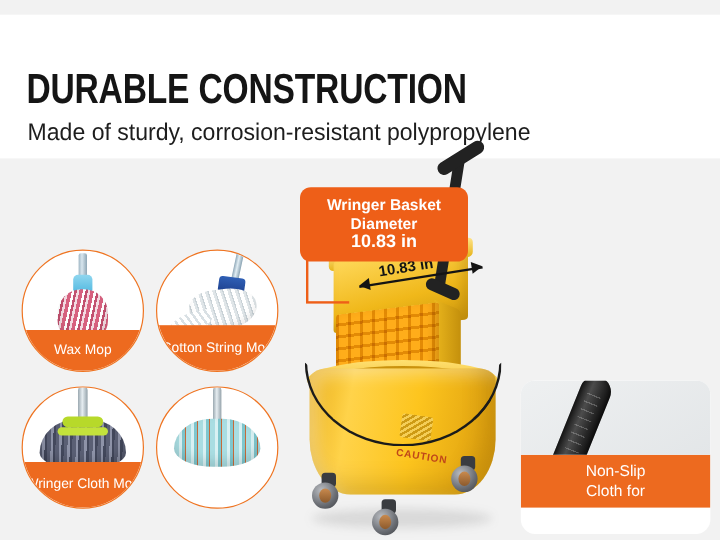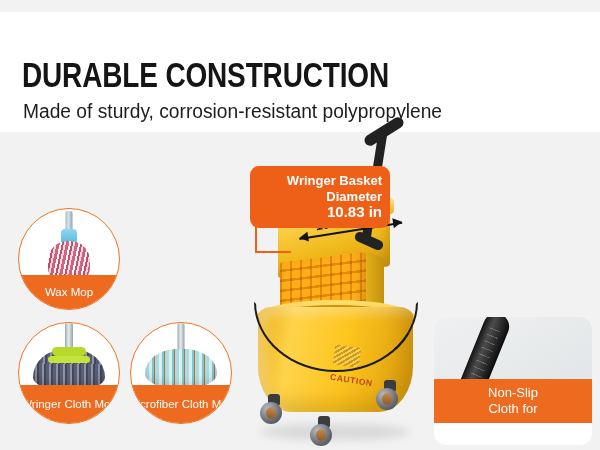--- a/index.html
+++ b/index.html
@@ -166,23 +166,23 @@
     transform:rotate(-9deg);
   }
   .dim .line{position:absolute;left:0;top:12px;width:100%;height:2px;background:#141414;}
   .dim .ah{position:absolute;top:7px;width:0;height:0;border-top:5px solid transparent;border-bottom:5px solid transparent;}
   .dim .ah.l{left:0;border-right:9px solid #141414;}
   .dim .ah.r{right:0;border-left:9px solid #141414;}
   .dim .txt{position:absolute;left:18px;top:-4px;font-size:12.5px;font-weight:bold;color:#141414;}
 
   
   .callout{
-    position:absolute;left:250px;top:154px;width:124px;
+    position:absolute;left:250px;top:144px;width:124px;
     background:#ee5f18;color:#fff;border-radius:9px;
-    padding:7px 8px 8px;text-align:right;
+    padding:7px 8px 8px;text-align:center;
     font-size:13px;line-height:15.5px;font-weight:bold;z-index:20;
   }
   .callout .v{font-size:15px;}
   .leader-v{position:absolute;left:255px;top:200px;width:1.6px;height:40px;background:#ee5f18;z-index:19;}
   .leader-h{position:absolute;left:255px;top:239px;width:36px;height:1.6px;background:#ee5f18;z-index:19;}
 
   
   .card{position:absolute;width:158px;border-radius:12px;overflow:hidden;background:#fff;}
   .card .pic{position:relative;width:100%;overflow:hidden;}
   .card .cap{
@@ -229,37 +229,45 @@
 
   <div class="circle" style="left:18px;top:196px;">
     <div class="photo">
       <div class="handle wax-stick"></div>
       <div class="handle wax-collar"></div>
       <div class="mop-head wax-body"></div>
     </div>
     <div class="band">Wax Mop</div>
   </div>
 
+  <div class="circle two-line" style="left:130px;top:196px;">
+    <div class="photo">
+      <div class="handle cs-stick"></div>
+      <div class="handle cs-clamp"></div>
+      <div class="mop-head cs-fan"></div>
+      <div class="cs-tail"></div>
+    </div>
+    <div class="band">Cotton String Mop</div>
+  </div>
 
   <div class="circle two-line" style="left:18px;top:310px;">
     <div class="photo">
       <div class="handle cc-stick"></div>
       <div class="mop-head cc-body"></div>
       <div class="handle cc-ring"></div>
       <div class="handle cc-ring2"></div>
     </div>
     <div class="band">Wringer Cloth Mop</div>
   </div>
 
   <div class="circle two-line" style="left:130px;top:310px;">
     <div class="photo">
       <div class="handle mf-stick"></div>
       <div class="mop-head mf-body"></div>
     </div>
-    <div class="band">Microfiber Cloth Mop</div>
   </div>
 
   <div class="product">
     <div class="shadow-soft" style="left:10px;top:292px;width:150px;height:16px;"></div>
 
     <div class="wringer-lip"></div>
     <div class="wringer-shell"></div>
     <div class="grid-side"></div>
     <div class="grid-basket"></div>
 

